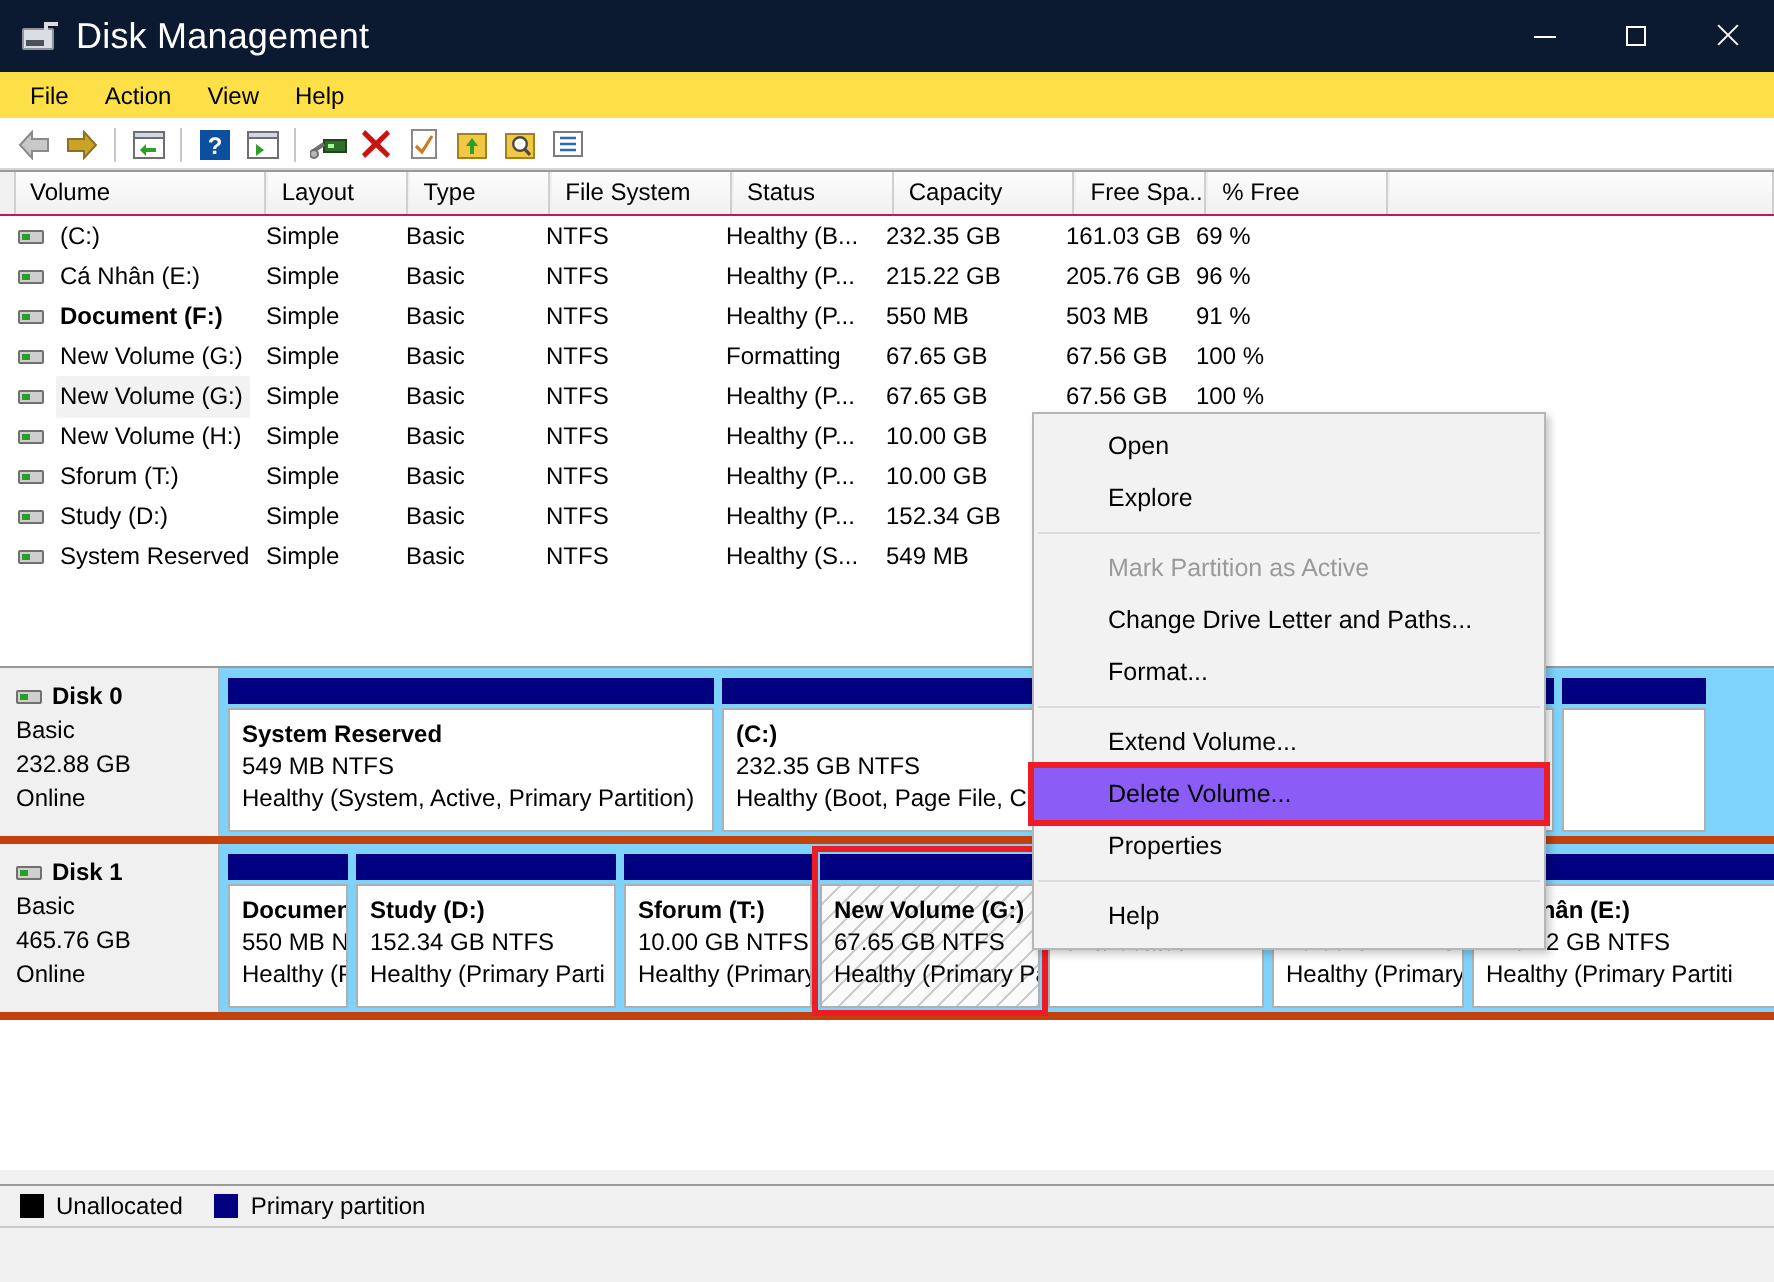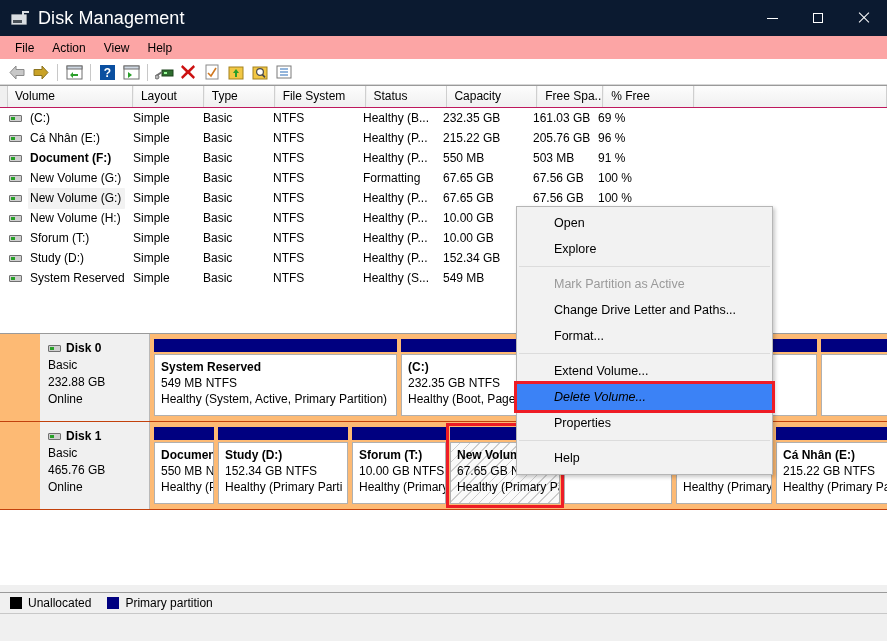--- a/index.html
+++ b/index.html
@@ -44,21 +44,21 @@
   .gl-max { display:block; width:10px; height:10px; border:1px solid #fff; }
   .gl-close { display:block; width:12px; height:12px; position:relative; }
   .gl-close:before, .gl-close:after {
     content:""; position:absolute; left:-1px; top:5px; width:14px; height:1px; background:#fff;
   }
   .gl-close:before { transform: rotate(45deg); }
   .gl-close:after { transform: rotate(-45deg); }
 
   
   #menubar {
-    height: 24px; background:#fca5a5; display:flex; align-items:center;
+    height: 24px; background:#fde047; display:flex; align-items:center;
     padding-left: 6px; border-bottom: 1px solid #fff;
   }
   #menubar .mi {
     padding: 2px 9px; font-size: 12px; color:#000; line-height: 18px;
   }
 
   
   #toolbar {
     height: 25px; background:#fff; display:flex; align-items:center;
     padding-left: 5px; border-bottom:1px solid #d6d6d6;
@@ -96,21 +96,21 @@
   }
   .drvicon:after {
     content:""; position:absolute; left:1px; top:1px; width:4px; height:3px; background:#28a028;
   }
 
   
   #graphpane {
     position:absolute; left:0; top:333px; width:887px; height:252px;
     background:#fff; border-top:1px solid #9a9a9a; overflow:hidden;
   }
-  .diskrow { display:flex; height:88px; border-bottom:1px solid #c2410c; background:#fdba74;padding-left:40px; }
+  .diskrow { display:flex; height:88px; border-bottom:4px solid #c2410c; background:#7dd3fc; }
   .diskrow .dinfo {
     width:110px; flex:none; background:#f0f0f0; border-right:1px solid #b9b9b9;
     padding:6px 0 0 8px; font-size:12px; line-height:17px;
   }
   .diskrow .dinfo .dname { font-weight:bold; display:flex; align-items:center; }
   .diskrow .dinfo .dname .dicon {
     width:13px; height:7px; background:#cfcfcf; border:1px solid #707070;
     margin-right:5px; position:relative; border-radius:1px;
   }
   .diskrow .dinfo .dname .dicon:after {
@@ -151,21 +151,21 @@
     position:absolute; left:516px; top:206px; width:257px;
     background:#f2f2f2; border:1px solid #b6b6b6;
     box-shadow: 2px 2px 4px rgba(0,0,0,.22);
     padding: 3px 0; z-index:20;
   }
   #ctxmenu .cmi {
     height:26px; line-height:26px; padding-left:37px; font-size:12.5px; color:#000;
     white-space:nowrap; position:relative;
   }
   #ctxmenu .cmi.disabled { color:#9a9a9a; }
-  #ctxmenu .cmi.sel { background:#3b82f6;font-style:italic; }
+  #ctxmenu .cmi.sel { background:#8b5cf6; }
   #ctxmenu .cmi.sel.boxed { outline:3px solid #ee1c25; outline-offset:0px; z-index:2; }
   #ctxmenu .csep { height:1px; background:#dcdcdc; margin:4px 2px 4px 2px; }
 </style>
 </head>
 <body>
 
 <div id="titlebar">
   <span class="app-icon">
     <span class="body"></span>
       <span class="slot"></span>

